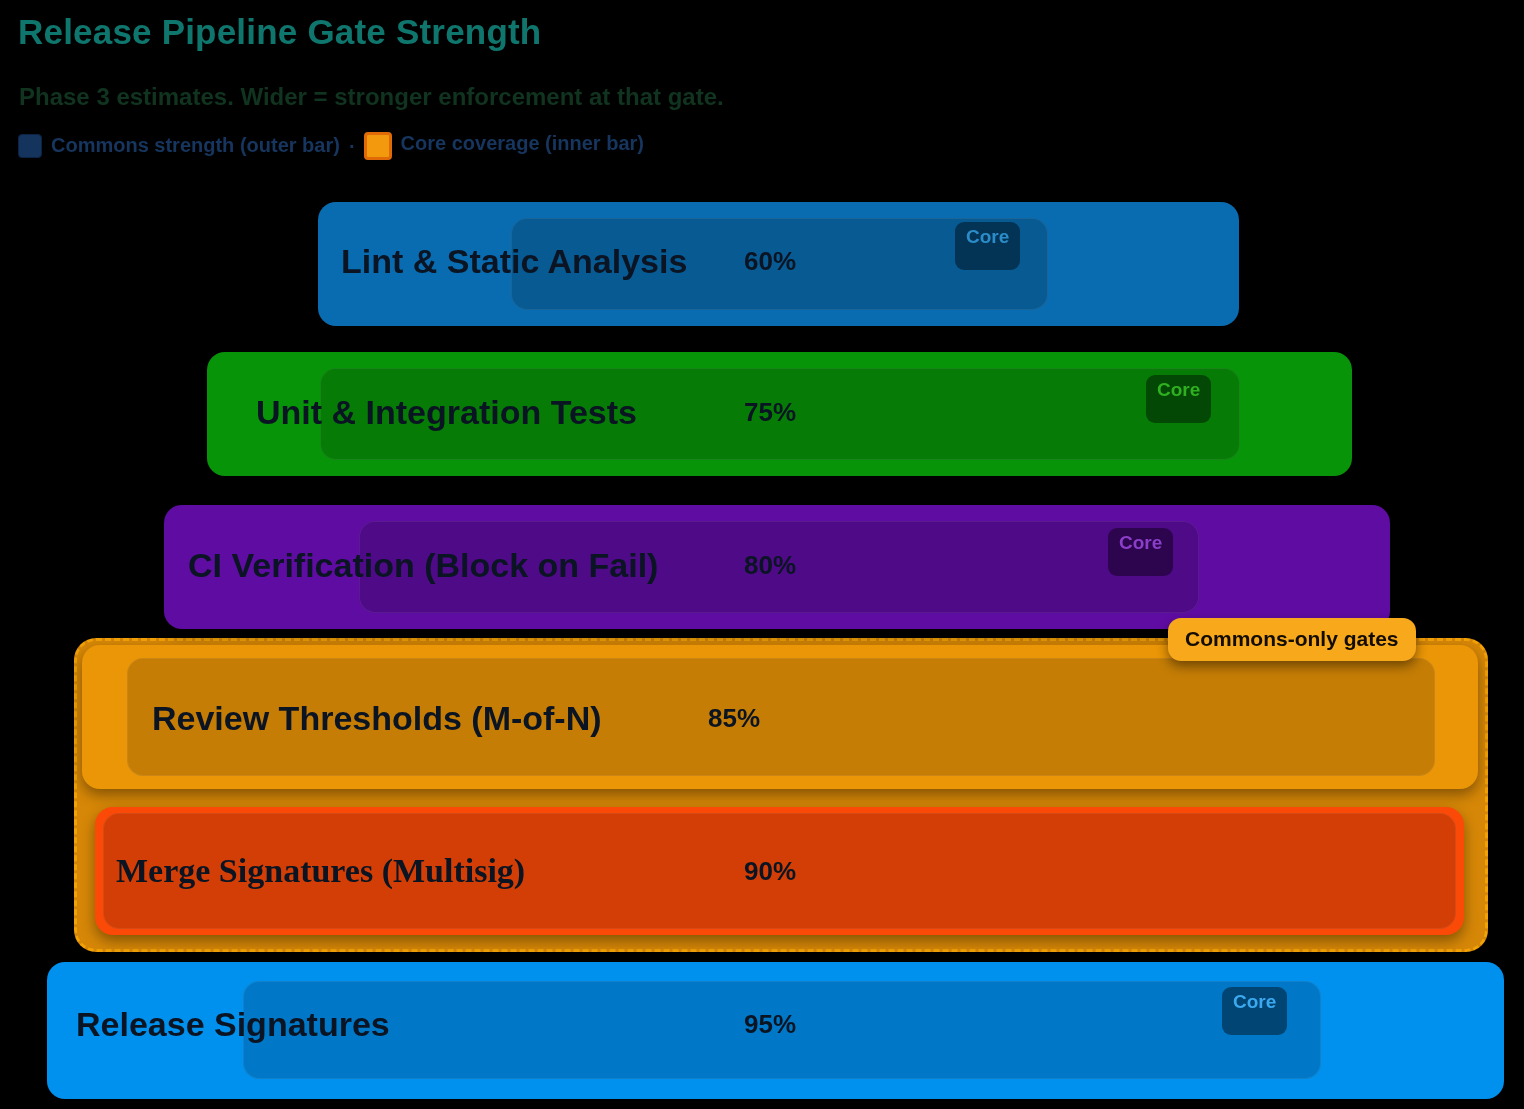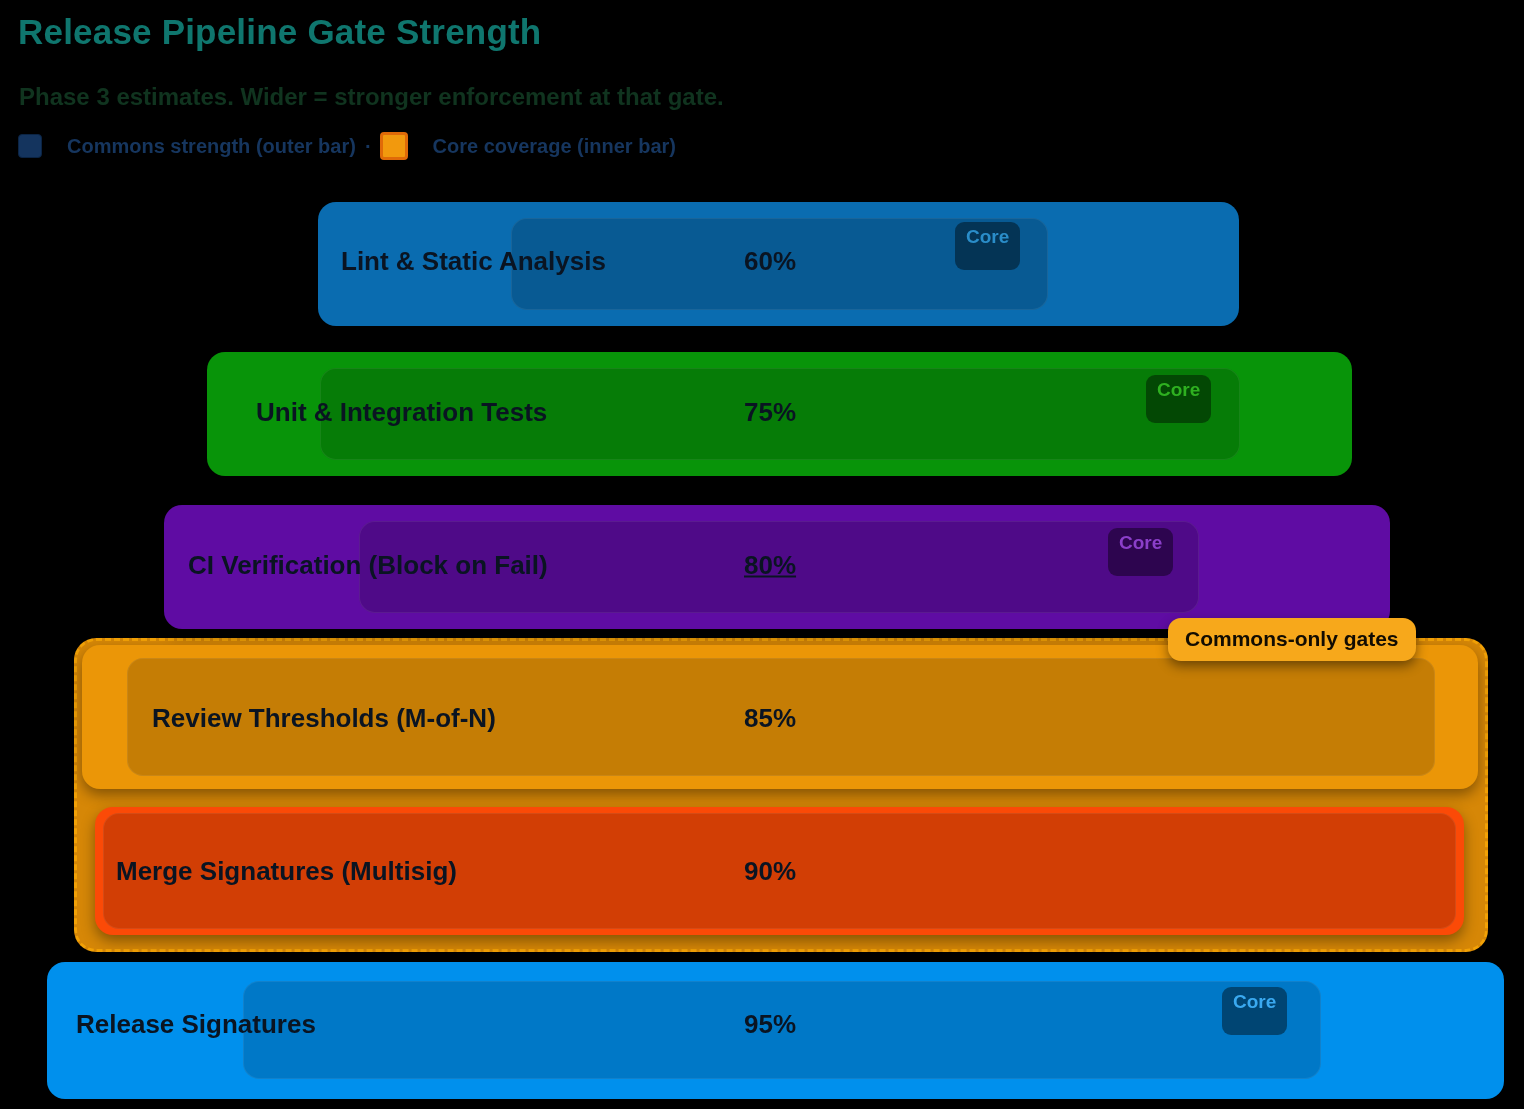--- a/index.html
+++ b/index.html
@@ -28,39 +28,39 @@
     margin-right:9px;
   }
   .legend .sw-commons{background:#14345e;border:1px solid #0b2444;}
   .legend .sw-core{background:#f2990d;border:3px solid #e06a08;}
   .legend .ltext{
     font-size:20px;font-weight:bold;color:#16365f;
   }
   .legend .sep{
     font-size:20px;font-weight:bold;color:#16365f;margin:0 8px 0 9px;
   }
-  .legend .grp{display:flex;align-items:center;gap:16px;}
+  .legend .grp{display:flex;}
 
   
   .funnel{position:absolute;left:0;top:0;width:1524px;height:1109px;}
 
   .row{
     position:absolute;
     border-radius:18px;
     box-shadow:0 6px 14px rgba(0,0,0,.38);
   }
   .inner{
     position:absolute;
     border-radius:16px;
     background:rgba(0,0,0,.16);
     box-shadow:inset 0 0 0 1px rgba(255,255,255,.07);
   }
   .rowlabel{
     position:absolute;
-    font-size:26px;font-weight:bold;color:#0a1422;
+    font-size:34px;font-weight:bold;color:#0a1422;
     white-space:nowrap;
     transform:translateY(-50%);
   }
   .rowpct{
     position:absolute;
     font-size:26px;font-weight:bold;color:#0a1422;
     white-space:nowrap;
     transform:translateY(-50%);
   }
   .corebadge{
@@ -126,33 +126,33 @@
       <div class="inner" id="i1" style="left:113px;top:16px;width:920px;height:92px;"></div>
     </div>
     <div class="rowlabel" style="left:228px;top:412px;margin-left:28px;">Unit &amp; Integration Tests</div>
     <div class="rowpct" style="left:744px;top:412px;">75%</div>
     <div class="corebadge" id="b1" style="left: 1146px; top: 399px; color: rgb(46, 176, 32);">Core</div>
 
     <div class="row" id="r2" style="left: 164px; top: 505px; width: 1226px; height: 124px; background: rgb(95, 12, 163);">
       <div class="inner" id="i2" style="left:195px;top:16px;width:840px;height:92px;"></div>
     </div>
     <div class="rowlabel" style="left:188px;top:565px;">CI Verification (Block on Fail)</div>
-    <div class="rowpct" style="left:744px;top:565px;text-decoration:underline;">80%</div>
+    <div class="rowpct" style="left:744px;top:565px;">80%</div>
     <div class="corebadge" id="b2" style="left: 1108px; top: 552px; color: rgb(139, 63, 201);">Core</div>
 
     <div class="row" id="r3" style="left: 82px; top: 645px; width: 1396px; height: 144px; background: rgb(235, 150, 7);">
       <div class="inner" id="i3" style="left:45px;top:13px;width:1308px;height:118px;"></div>
     </div>
     <div class="rowlabel" style="left:152px;top:718px;">Review Thresholds (M-of-N)</div>
-    <div class="rowpct" style="left:744px;top:718px;">85%</div>
+    <div class="rowpct" style="left:708px;top:718px;">85%</div>
 
     <div class="row" id="r4" style="left: 95px; top: 807px; width: 1369px; height: 128px; background: rgb(251, 74, 7);">
       <div class="inner" id="i4" style="left:8px;top:6px;width:1353px;height:116px;"></div>
     </div>
-    <div class="rowlabel" style="left:116px;top:871px;">Merge Signatures (Multisig)</div>
+    <div class="rowlabel" style="left:116px;top:871px;font-family:Liberation Serif, serif;">Merge Signatures (Multisig)</div>
     <div class="rowpct" style="left:744px;top:871px;">90%</div>
 
     <div class="row" id="r5" style="left: 47px; top: 962px; width: 1457px; height: 137px; background: rgb(0, 144, 237);">
       <div class="inner" id="i5" style="left:196px;top:19px;width:1078px;height:98px;"></div>
     </div>
     <div class="rowlabel" style="left:76px;top:1024px;">Release Signatures</div>
     <div class="rowpct" style="left:744px;top:1024px;">95%</div>
     <div class="corebadge" id="b5" style="left: 1222px; top: 1011px; color: rgb(58, 169, 240);">Core</div>
 
     <div class="group-badge" style="left:1168px;top:618px;">Commons-only gates</div>

